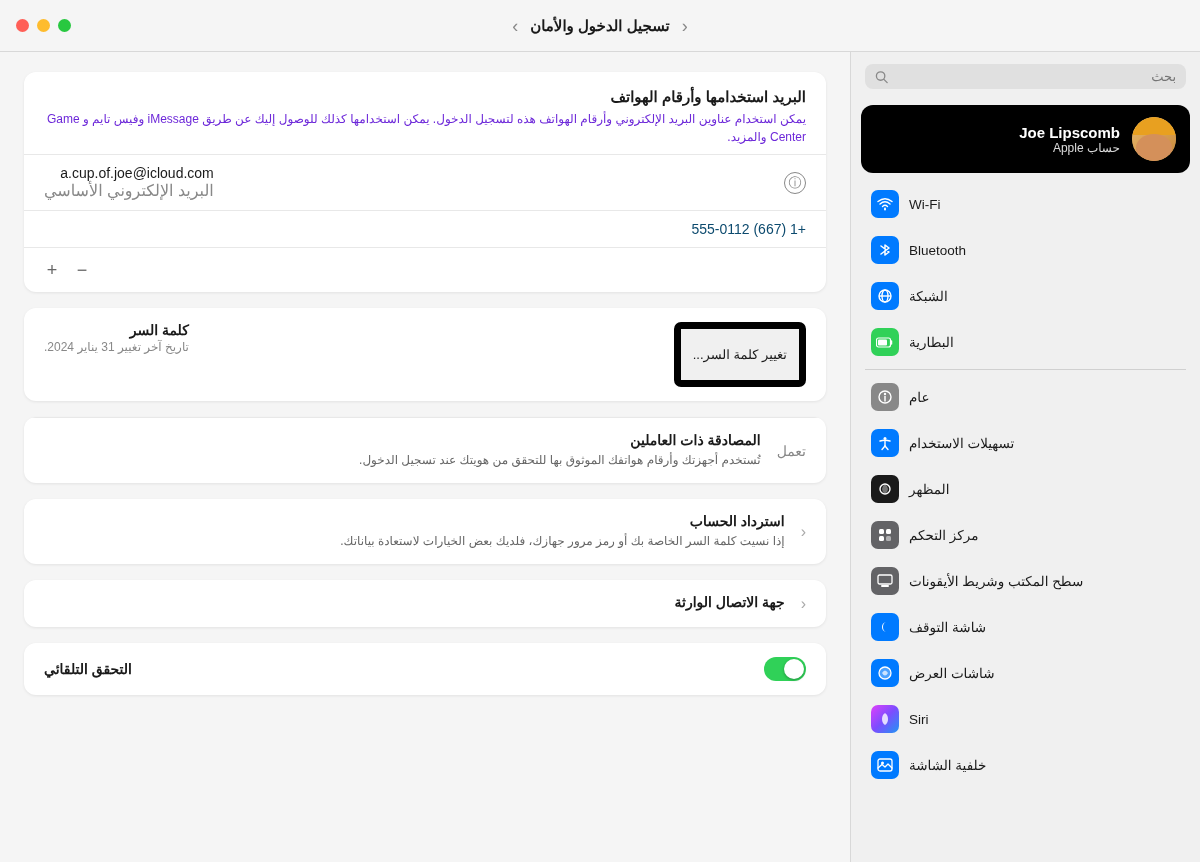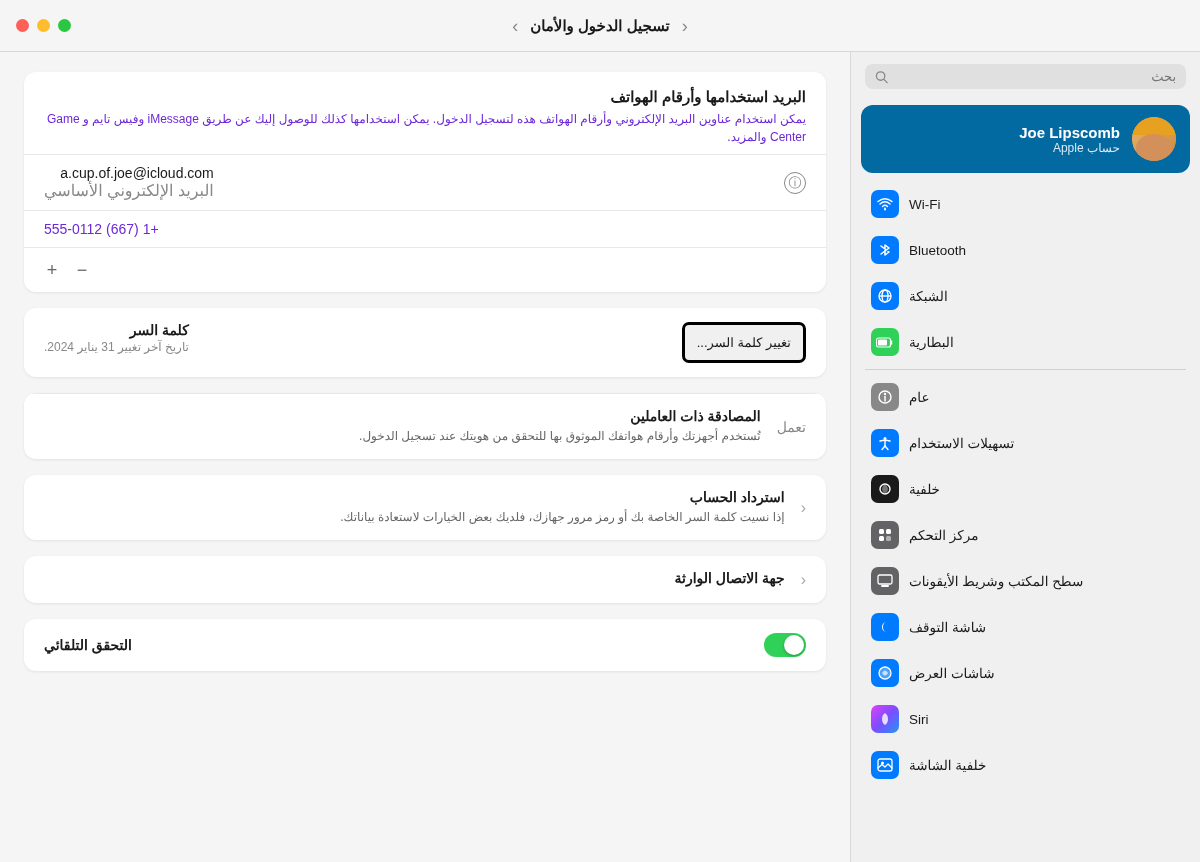--- a/index.html
+++ b/index.html
@@ -102,21 +102,21 @@
       font-size: 13px;
       color: #999;
       text-align: right;
       direction: rtl;
       width: 100%;
     }
 
     
     .apple-id-card {
       margin: 4px 10px 8px 10px;
-      background: #0369a1;
+      background: #000000;
       border-radius: 12px;
       padding: 12px 14px;
       display: flex;
       align-items: center;
       justify-content: flex-end;
       gap: 12px;
       cursor: pointer;
     }
     .apple-id-text {
       text-align: right;
@@ -281,23 +281,23 @@
 
     .phone-entry {
       display: flex;
       align-items: center;
       padding: 10px 20px;
       border-top: 1px solid #e8e8e8;
       direction: rtl;
     }
     .phone-value {
       font-size: 14px;
-      color: #6d28d9;
+      color: #0c4a6e;
       flex: 1;
-      text-align: left;
+      text-align: right;
     }
 
     .add-remove-bar {
       display: flex;
       align-items: center;
       justify-content: flex-end;
       padding: 8px 14px;
       border-top: 1px solid #e8e8e8;
       gap: 2px;
     }
@@ -333,23 +333,23 @@
       font-weight: 700;
       color: #1a1a1a;
       margin-bottom: 2px;
     }
     .password-date {
       font-size: 12px;
       color: #888;
     }
     .change-password-btn {
       background: #f0f0f0;
-      border: 3px solid #000000;
+      border: 7px solid #000000;
       border-radius: 7px;
-      padding: 10px 12px;
+      padding: 18px 12px;
       font-size: 13px;
       color: #1a1a1a;
       cursor: pointer;
       white-space: nowrap;
       direction: rtl;
     }
 
     
     .two-factor-section {
       padding: 14px 20px;
@@ -621,21 +621,21 @@
           <circle cx="8" cy="3.5" r="1.5" fill="#fff"></circle>
           <path d="M3 6 Q8 4.5 13 6" stroke="#fff" stroke-width="1.4" stroke-linecap="round" fill="none"></path>
           <line x1="8" y1="6" x2="8" y2="11" stroke="#fff" stroke-width="1.4" stroke-linecap="round"></line>
           <line x1="8" y1="11" x2="5" y2="14.5" stroke="#fff" stroke-width="1.4" stroke-linecap="round"></line>
           <line x1="8" y1="11" x2="11" y2="14.5" stroke="#fff" stroke-width="1.4" stroke-linecap="round"></line>
         </svg>
       </div>
     </div>
 
     <div class="sidebar-item">
-      <span class="sidebar-item-label">خلفية</span>
+      <span class="sidebar-item-label">المظهر</span>
       <div class="sidebar-item-icon icon-display">
         <svg width="16" height="16" viewBox="0 0 16 16" fill="none">
           <circle cx="8" cy="8" r="5" stroke="#fff" stroke-width="1.4"></circle>
           <path d="M8 3 Q11 5 11 8 Q11 11 8 13 Q5 11 5 8 Q5 5 8 3" fill="rgba(255,255,255,0.4)"></path>
         </svg>
       </div>
     </div>
 
     <div class="sidebar-item">
       <span class="sidebar-item-label">مركز التحكم</span>

